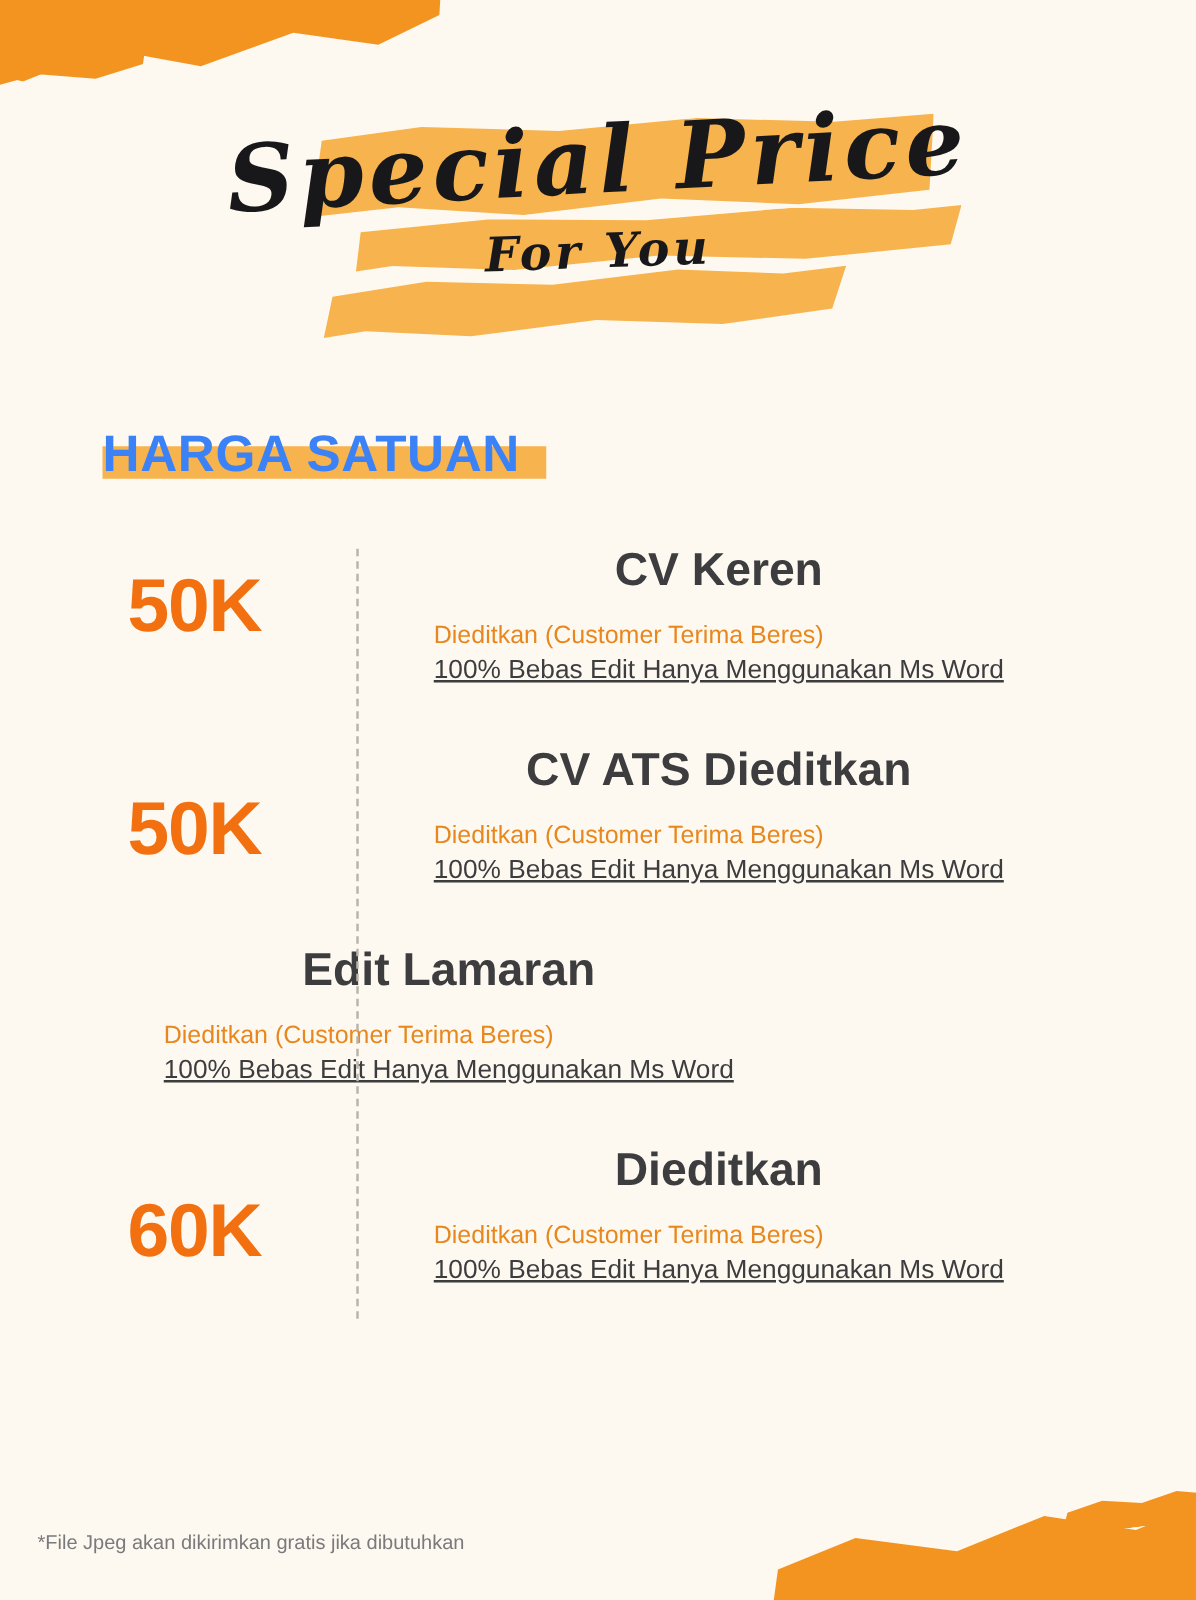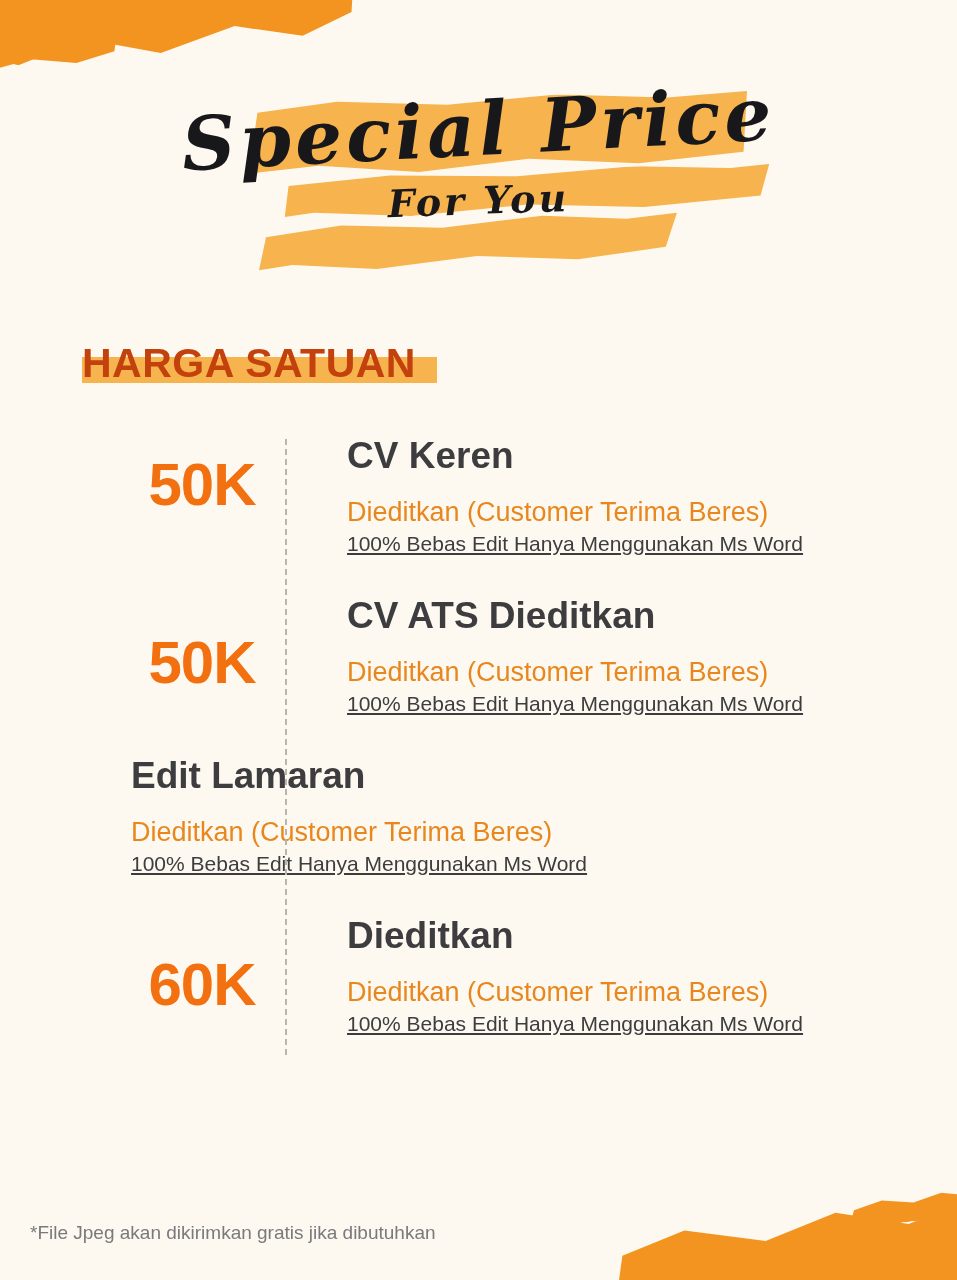--- a/index.html
+++ b/index.html
@@ -136,21 +136,21 @@
     width: 355px;
     height: 26px;
     background: #f7b34d;
     z-index: 0;
   }
   .section-title {
     position: relative;
     z-index: 1;
     font-size: 41px;
     font-weight: bold;
-    color: #c2410c;
+    color: #3b82f6;
     letter-spacing: 0.5px;
     font-family: "Liberation Sans", sans-serif;
   }
 
   
   .list {
     position: relative;
     margin-top: 46px;
     padding-left: 86px;
   }
@@ -169,58 +169,59 @@
   }
   .price {
     width: 200px;
     flex: 0 0 200px;
     color: #f2700f;
     font-size: 60px;
     font-weight: bold;
     letter-spacing: -1px;
     line-height: 1;
     padding-top: 30px;
-    text-align: center;
+    text-align: left;
   }
   .row .price { padding-left: 16px; }
   .row.r1 .price { padding-top: 22px; }
   .row.r2 .price { padding-top: 40px; }
   .row.r3 .price { padding-top: 44px; }
   .row.r4 .price { padding-top: 42px; }
 
   .info {
     padding-left: 45px;
     padding-top: 2px;
   }
   .row.r2 .info, .row.r3 .info, .row.r4 .info { padding-top: 2px; }
   .item-title {
     font-size: 37px;
     font-weight: bold;
     color: #3d3d3f;
     line-height: 1.15;
     margin-bottom: 4px;
+    text-align: center;
   }
   .item-note {
-    font-size: 27px;
+    font-size: 20px;
     color: #e8871e;
     margin-bottom: 4px;
     margin-top: 19px;
   }
   .item-desc {
     font-size: 21px;
     color: #3d3d3f;
     text-decoration: underline;
   }
 
   
   .footnote {
     position: absolute;
     left: 30px;
     bottom: 36px;
-    font-size: 19px;
+    font-size: 16px;
     color: #7a7a7c;
   }
 </style>
 </head>
 <body>
 
 
 
 <div class="corner-top-left"></div>
 <div class="corner-top-left-2"></div>

